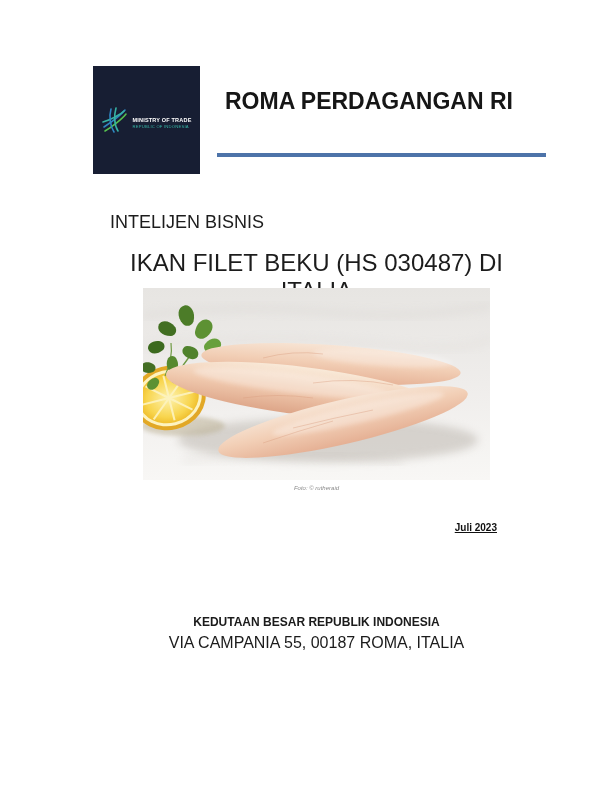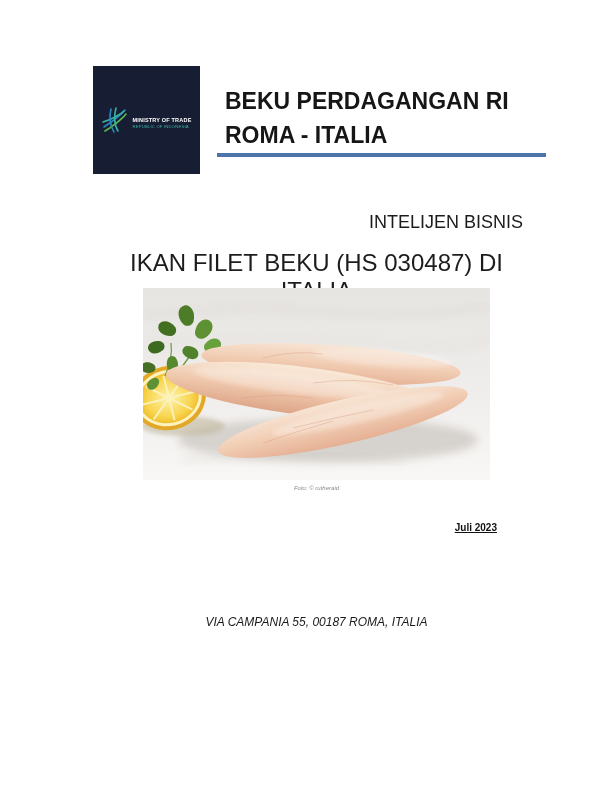--- a/index.html
+++ b/index.html
@@ -18,38 +18,38 @@
   .logo-text .l2 { color:#36b3a4; font-size:4.2px; margin-top:1px; letter-spacing:.2px; white-space:nowrap; }
 
   
   .hdr {
     position:absolute; left:225px; top:84px; width:330px;
     font-size:23px; font-weight:700; color:#161616; line-height:34px;
   }
   .hdr-rule { position:absolute; left:217px; top:153px; width:329px; height:4px; background:#4d73a9; }
 
   
-  .title1 { position:absolute; left:110px; top:212px; width:413px; text-align:right;
+  .title1 { position:absolute; left:110px; top:212px; width:413px; text-align:left;
             font-size:18px; color:#1c1c1c; }
   .title2 { position:absolute; left:110px; top:249px; width:413px; text-align:center;
             font-size:24px; color:#1c1c1c; }
 
   
   .photo { position:absolute; left:143px; top:288px; width:347px; height:192px; }
   .caption { position:absolute; left:110px; top:485px; width:413px; text-align:center;
              font-size:6px; font-style:italic; color:#8a8a8a; }
 
   
   .date { position:absolute; top:522px; right:116px; font-size:10px; font-weight:700;
           color:#111; text-decoration:underline; }
 
   
   .footer { position:absolute; left:110px; top:616px; width:413px; text-align:center; color:#1b1b1b; }
   .footer .f1 { font-size:12px; font-weight:700; line-height:13px; margin-bottom:7px; }
-  .footer .f2, .footer .f3 { font-size:12px; line-height:13px; margin-bottom:6px;font-style:italic; }
+  .footer .f2, .footer .f3 { font-size:16px; line-height:13px; margin-bottom:6px; }
 </style>
 </head>
 <body>
 
 <div class="page">
 
   <div class="logo-box">
     <div class="logo-inner">
       <span>
         <svg width="27" height="30" viewBox="0 0 27 30" fill="none">
@@ -63,22 +63,21 @@
         </svg>
       </span>
       <span class="logo-text">
         <div class="l1">MINISTRY OF TRADE</div>
         <div class="l2">REPUBLIC OF INDONESIA</div>
       </span>
     </div>
   </div>
 
   <div class="hdr">
-    <div>BEKU PERDAGANGAN RI</div>
-    <div>ROMA - ITALIA</div>
+    <div>ROMA PERDAGANGAN RI</div>
   </div>
   <div class="hdr-rule"></div>
 
   <div class="title1">INTELIJEN BISNIS</div>
   <div class="title2">IKAN FILET BEKU (HS 030487) DI ITALIA</div>
 
   <div class="photo">
     <svg width="347" height="192" viewBox="0 0 347 192">
       <defs>
         <linearGradient id="marbleG" x1="0" y1="0" x2="0" y2="1">
@@ -167,16 +166,17 @@
           <path d="M120,155 q35,-12 70,-22"></path>
         </g>
       </g>
     </svg>
   </div>
   <div class="caption">Foto: © rutheraid</div>
 
   <div class="date">Juli 2023</div>
 
   <div class="footer">
+    <div class="f1">KEDUTAAN BESAR REPUBLIK INDONESIA</div>
     <div class="f2">VIA CAMPANIA 55, 00187 ROMA, ITALIA</div>
   </div>
 
 </div>
 
 </body></html>

